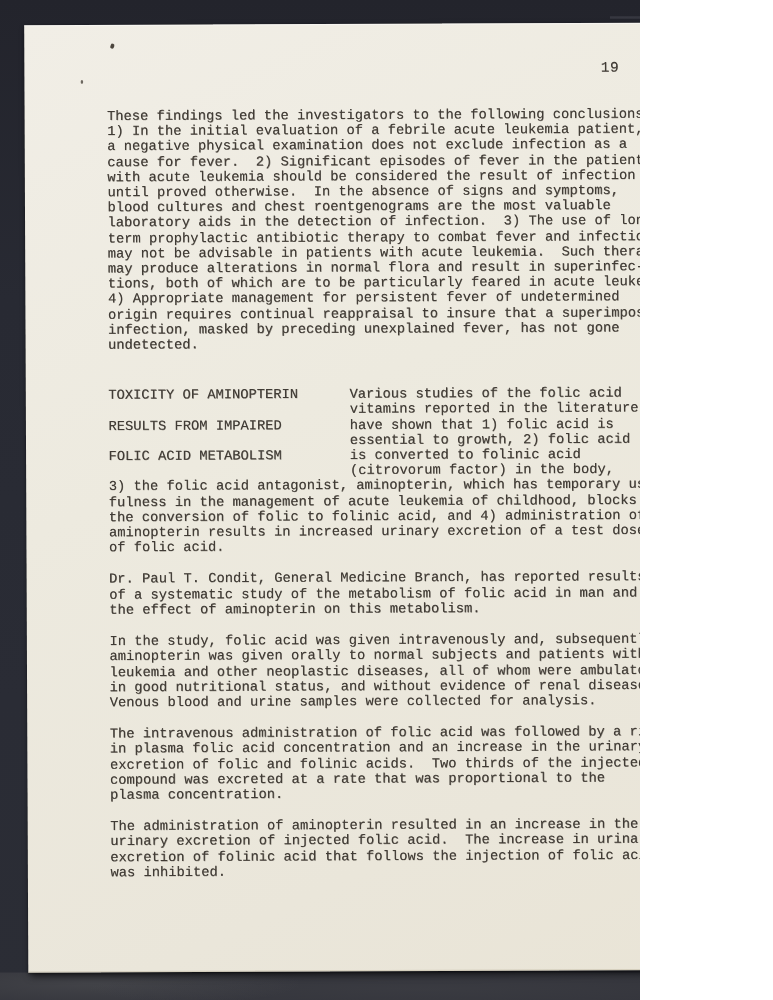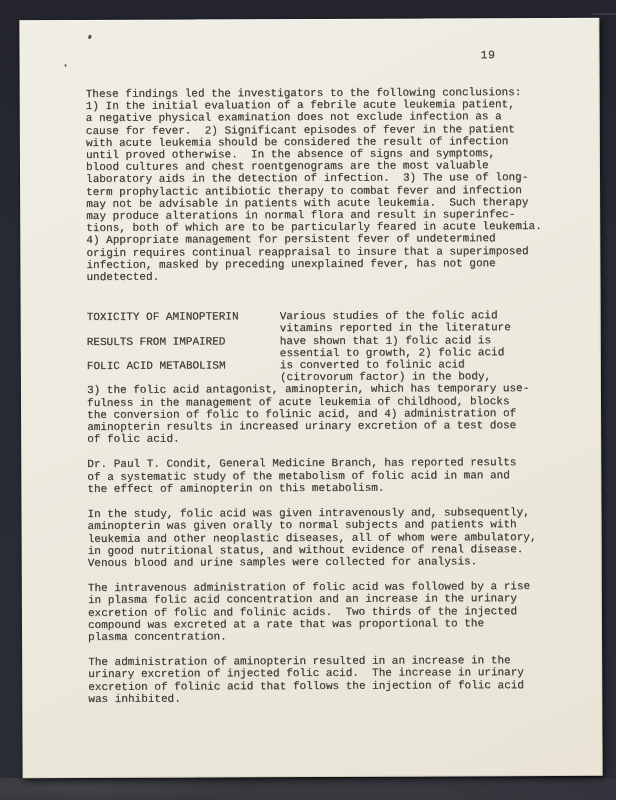--- a/index.html
+++ b/index.html
@@ -2,21 +2,21 @@
 <html><head>
 <meta charset="utf-8">
 <style>
   html, body { margin: 0; padding: 0; }
   body {
     width: 618px; height: 800px;
     font-family: "Liberation Mono", "DejaVu Sans Mono", monospace;
   }
   .scene {
     position: relative;
-    width: 616px; height: 800px;
+    width: 512px; height: 800px;
     overflow: hidden;
     background:
       linear-gradient(180deg, #23242c 0%, #282a33 30%, #2a2c35 70%, #2b2d35 100%);
     font-family: Liberation Mono, monospace;
   }
   
   .backdrop-seam {
     position: absolute; top: 13px; right: 0; width: 24px; height: 2px;
     background: rgba(200, 200, 210, 0.12);
   }

